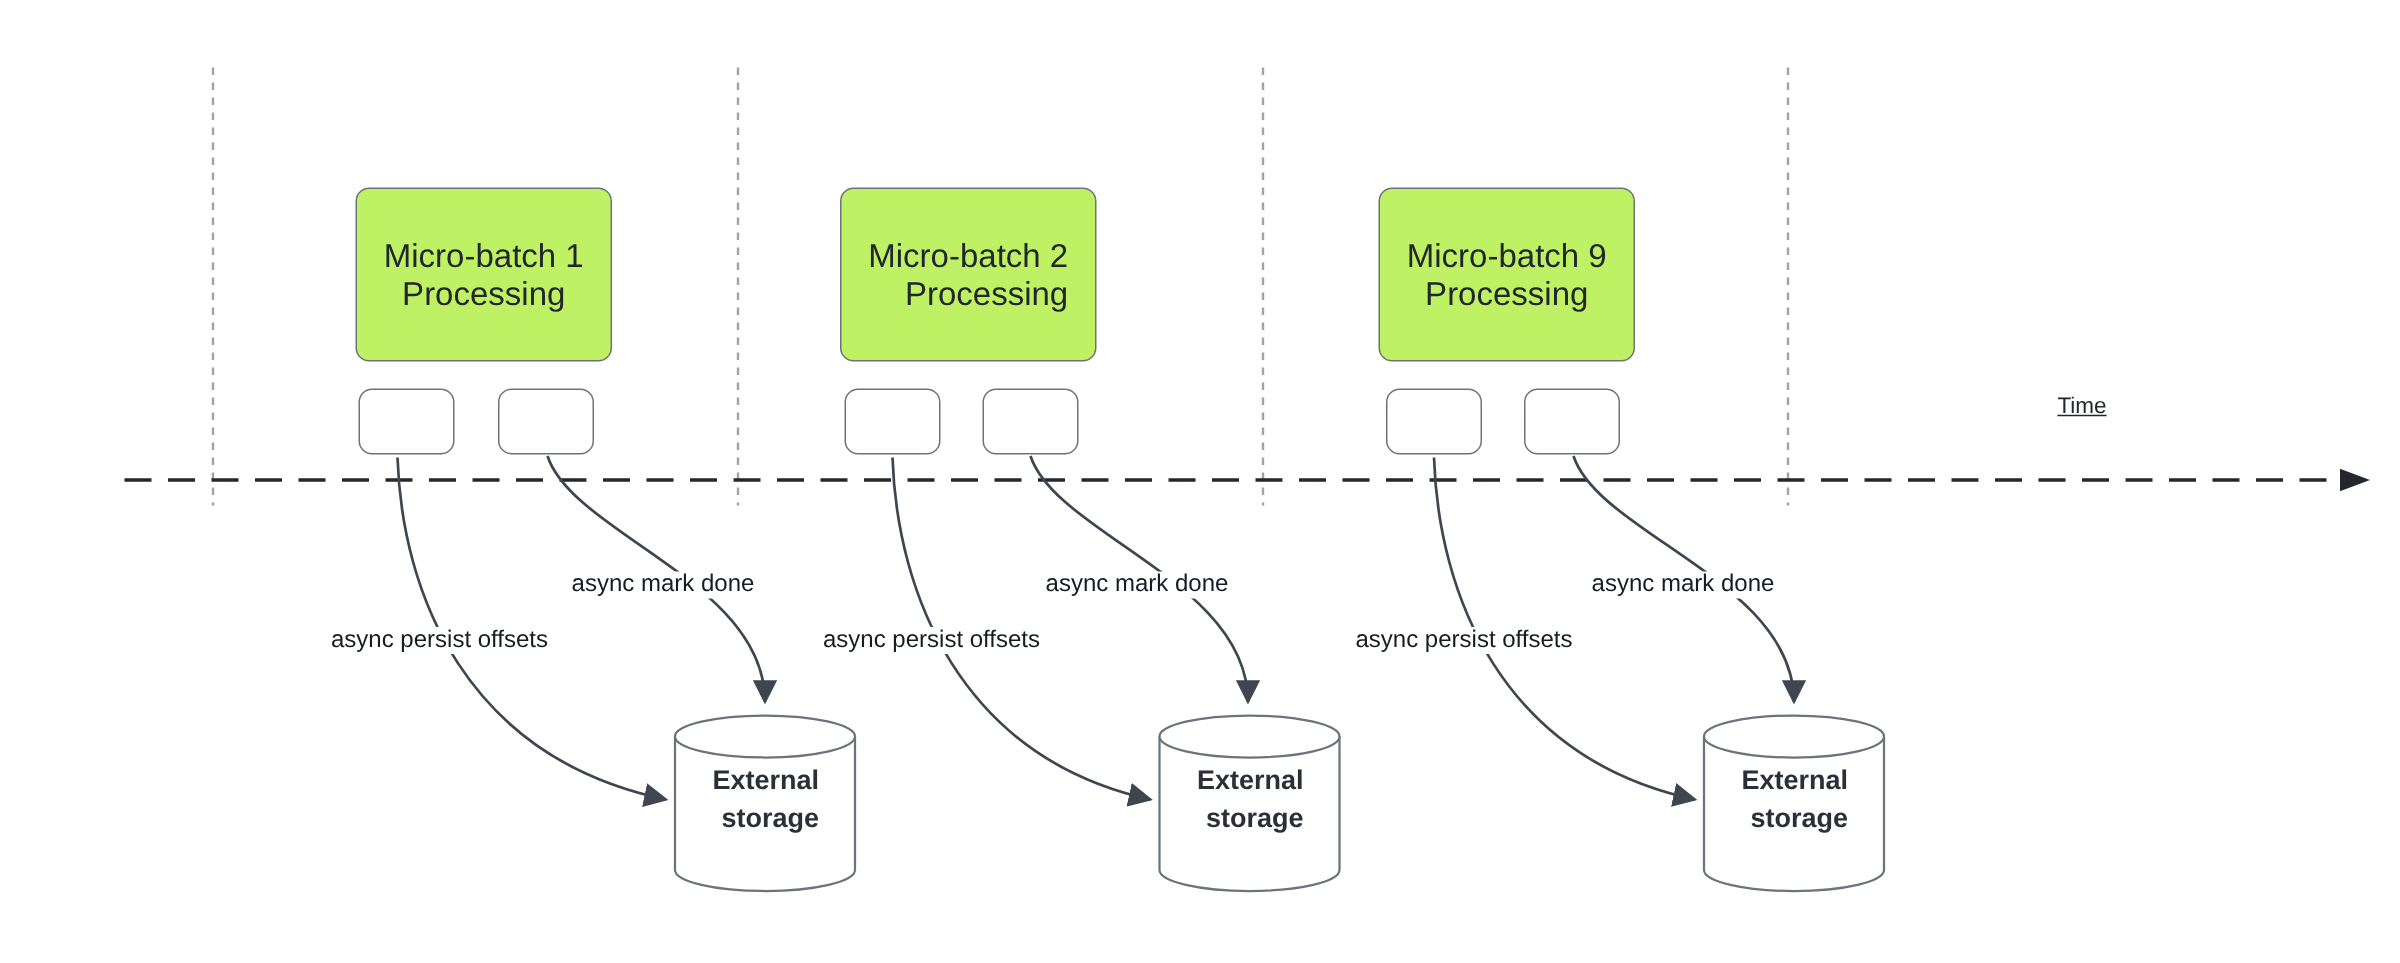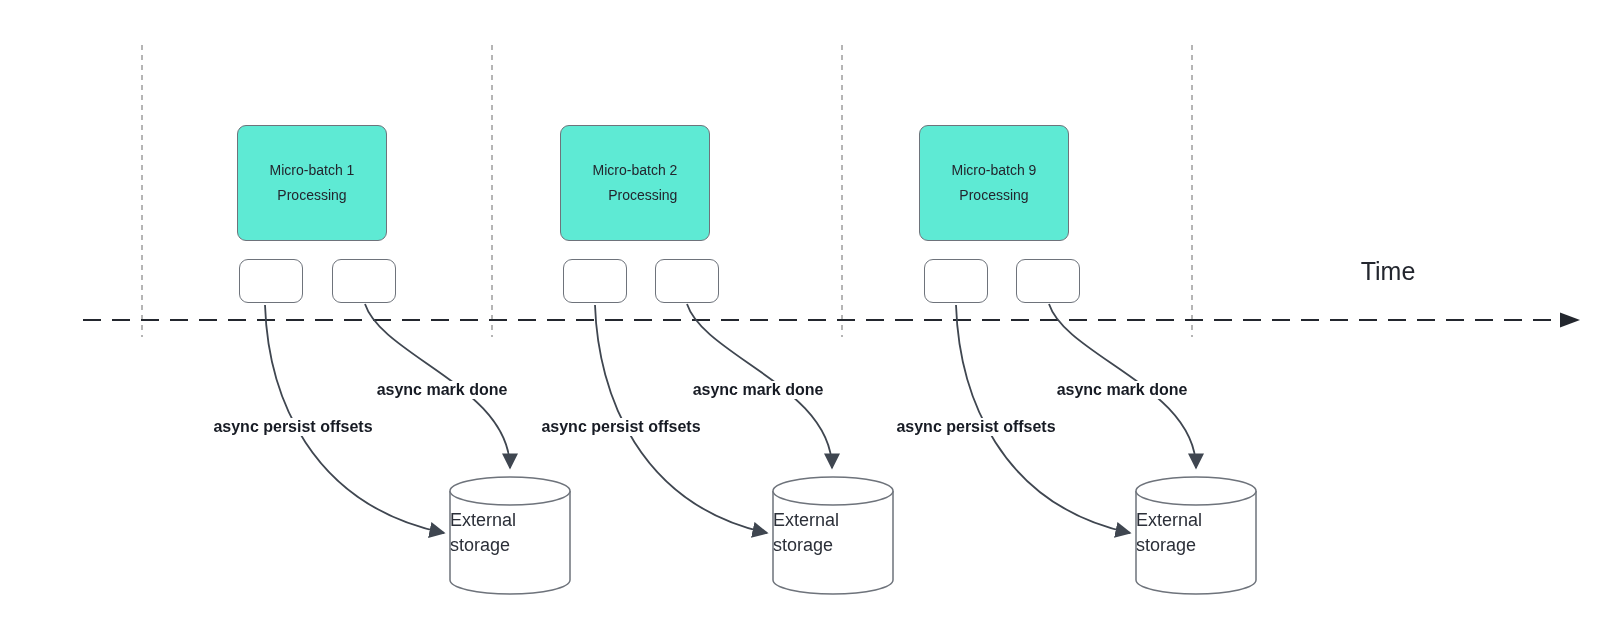--- a/index.html
+++ b/index.html
@@ -15,68 +15,70 @@
     background: #ffffff;
     overflow: hidden;
   }
   .layer-svg {
     position: absolute;
     left: 0; top: 0;
     width: 1600px; height: 642px;
   }
   .proc-box {
     position: absolute;
-    width: 150px;
+    width: 171px;
     height: 116px;
     border: 1.5px solid #6e737b;
     border-radius: 9px;
-    background: #5eead4;
+    background: #bef264;
     display: flex;
     align-items: center;
     justify-content: center;
     text-align: center;
-    font-size: 14px;
+    font-size: 22px;
     line-height: 25px;
     color: #23262e;
     white-space: pre-line;
     box-sizing: border-box;
   }
   .mini-rect {
     position: absolute;
     width: 64px;
     height: 44px;
     border: 1.5px solid #6e737b;
     border-radius: 9px;
     background: #ffffff;
     box-sizing: border-box;
   }
   .flow-label {
     position: absolute;
     transform: translate(-50%, -50%);
     font-size: 16px;
-    font-weight: 700;
+    font-weight: 400;
     color: #171b24;
     background: #ffffff;
     padding: 0 3px;
     white-space: nowrap;
   }
   .storage-label {
     position: absolute;
     width: 96px;
-    text-align: left;
+    text-align: right;
     font-size: 18px;
     line-height: 25px;
     color: #2b2f38;
     white-space: pre-line;
+    font-weight: bold;
   }
   .time-label {
     position: absolute;
     transform: translate(-50%, -50%);
-    font-size: 25px;
+    font-size: 15px;
     color: #23262e;
+    text-decoration: underline;
   }
   .guide { stroke: #a3a3a3; stroke-width: 1.6; stroke-dasharray: 5 5; }
   .timeline { stroke: #23272e; stroke-width: 2.2; stroke-dasharray: 18 11; }
   .curve { stroke: #3f4650; stroke-width: 1.8; fill: none; }
   .cyl-body { fill: #ffffff; stroke: #6e737b; stroke-width: 1.5; }
 </style>
 </head>
 <body>
 
 <div class="canvas">

